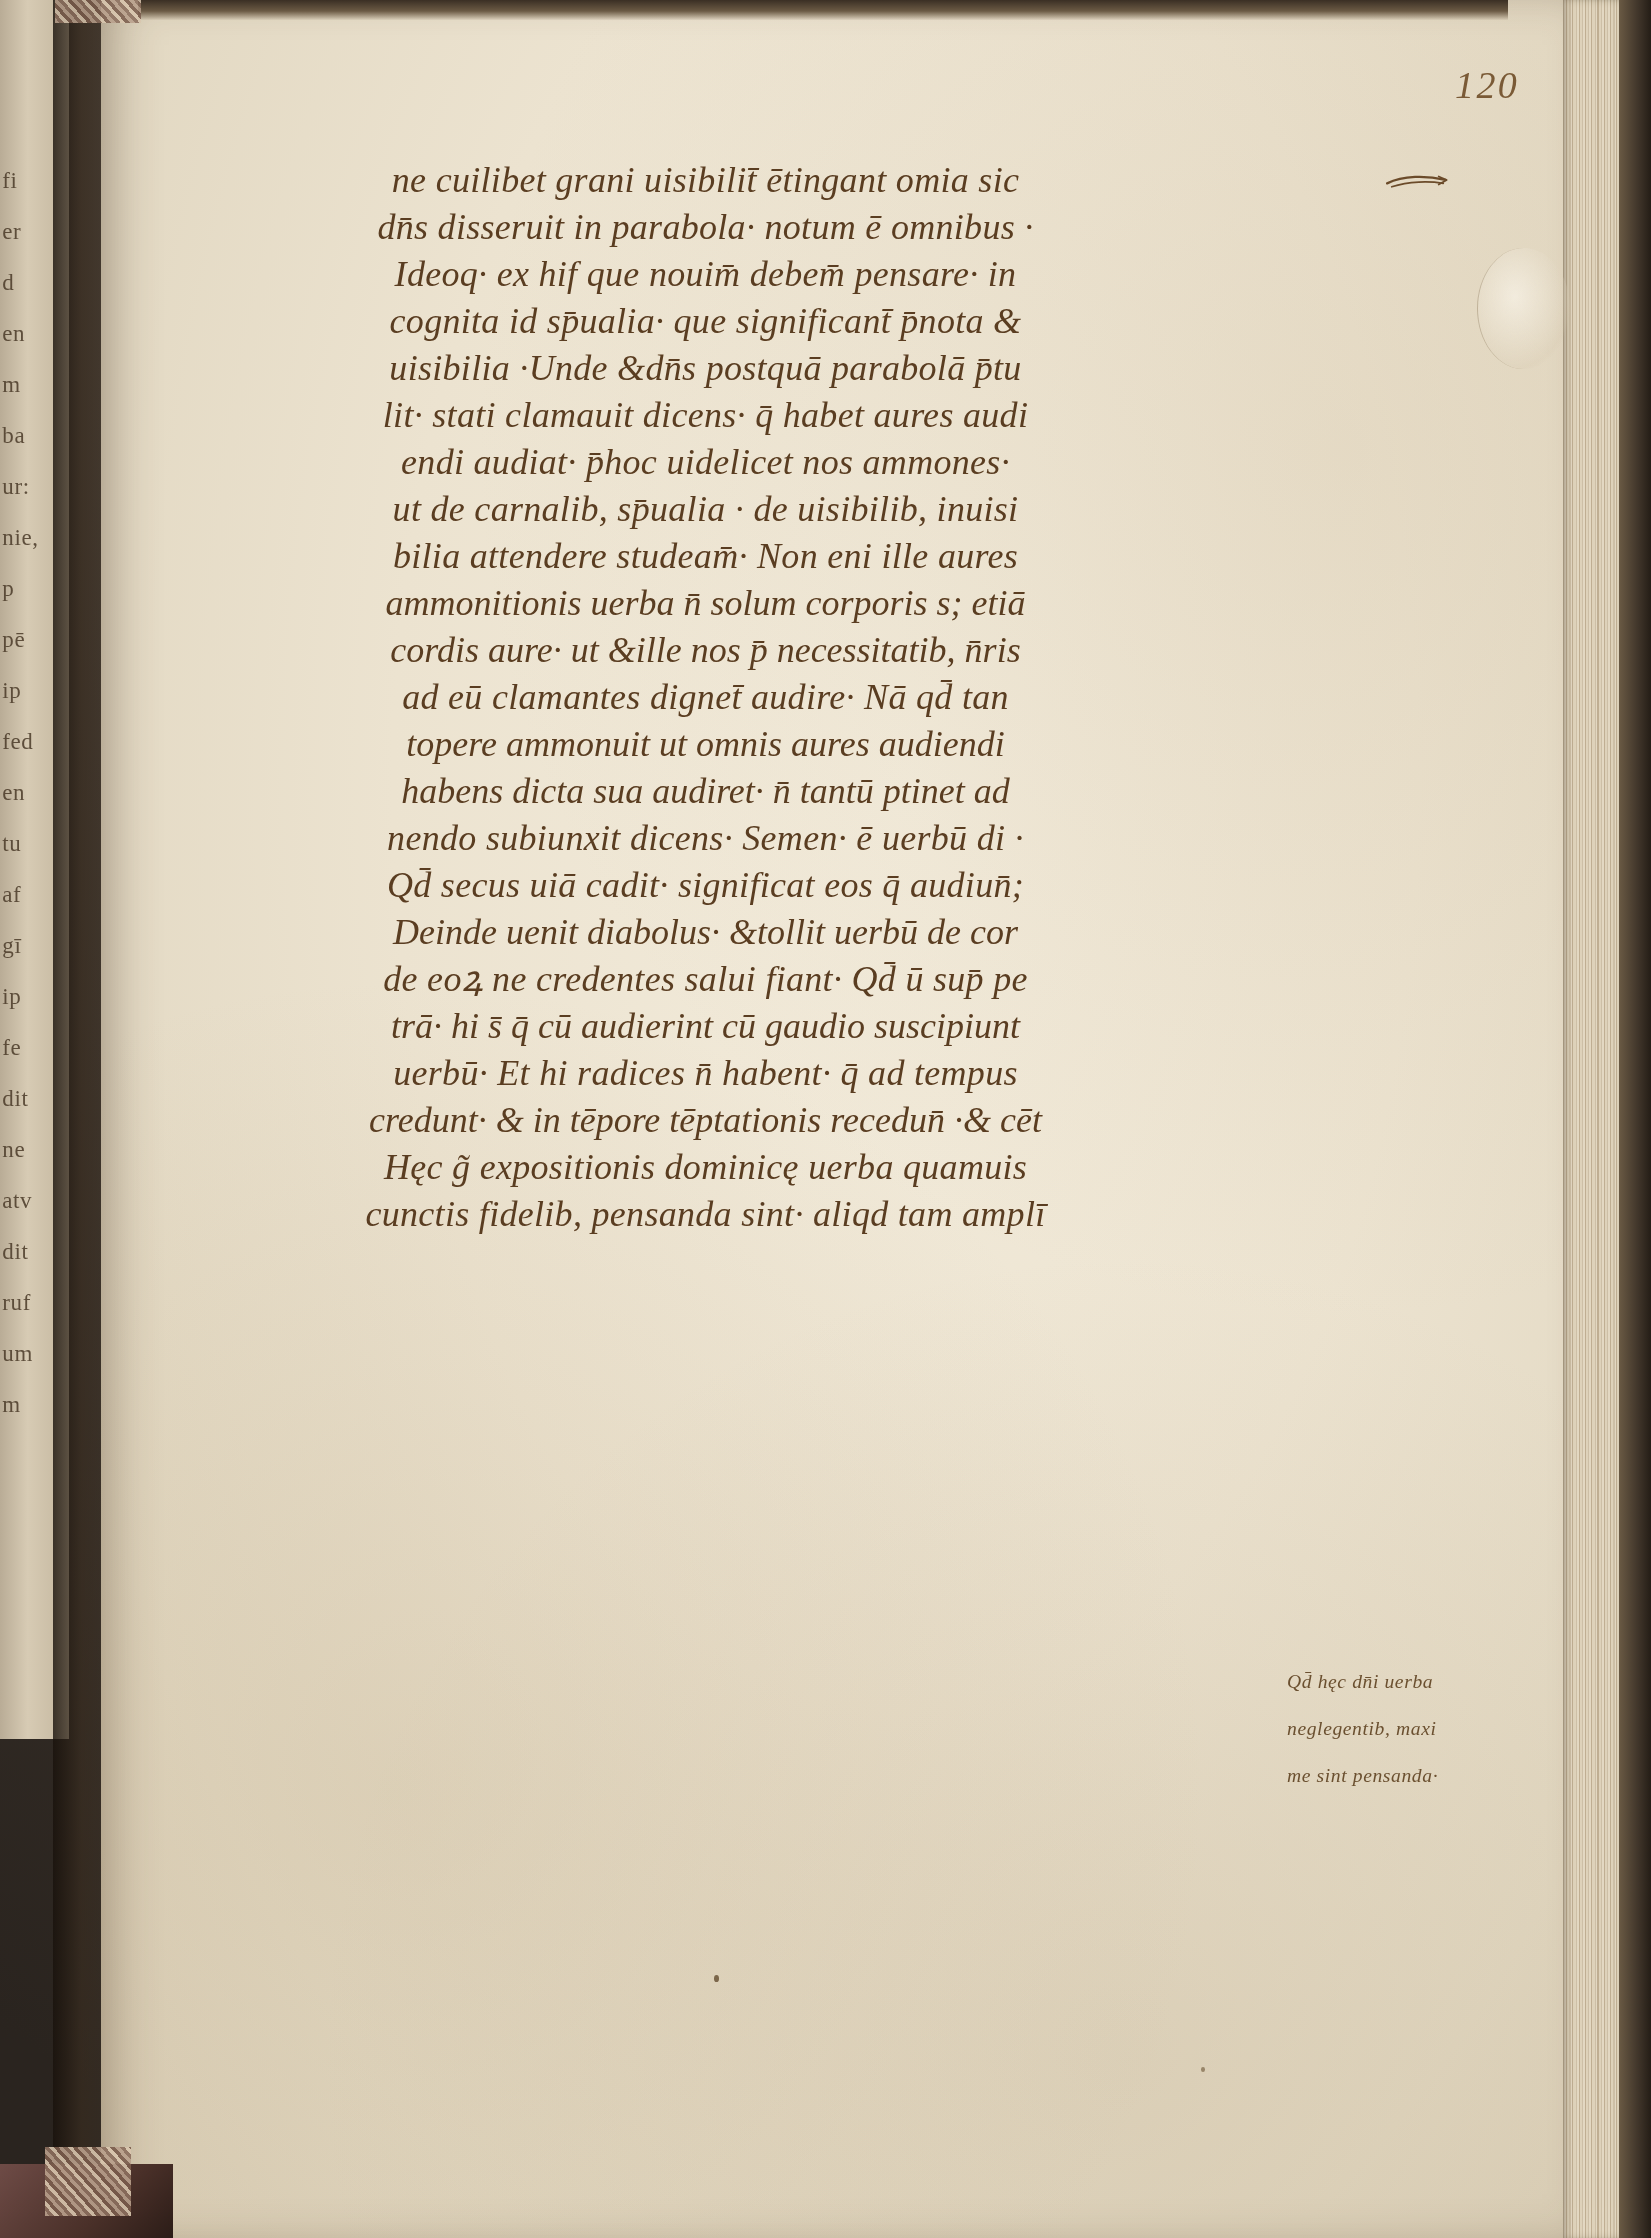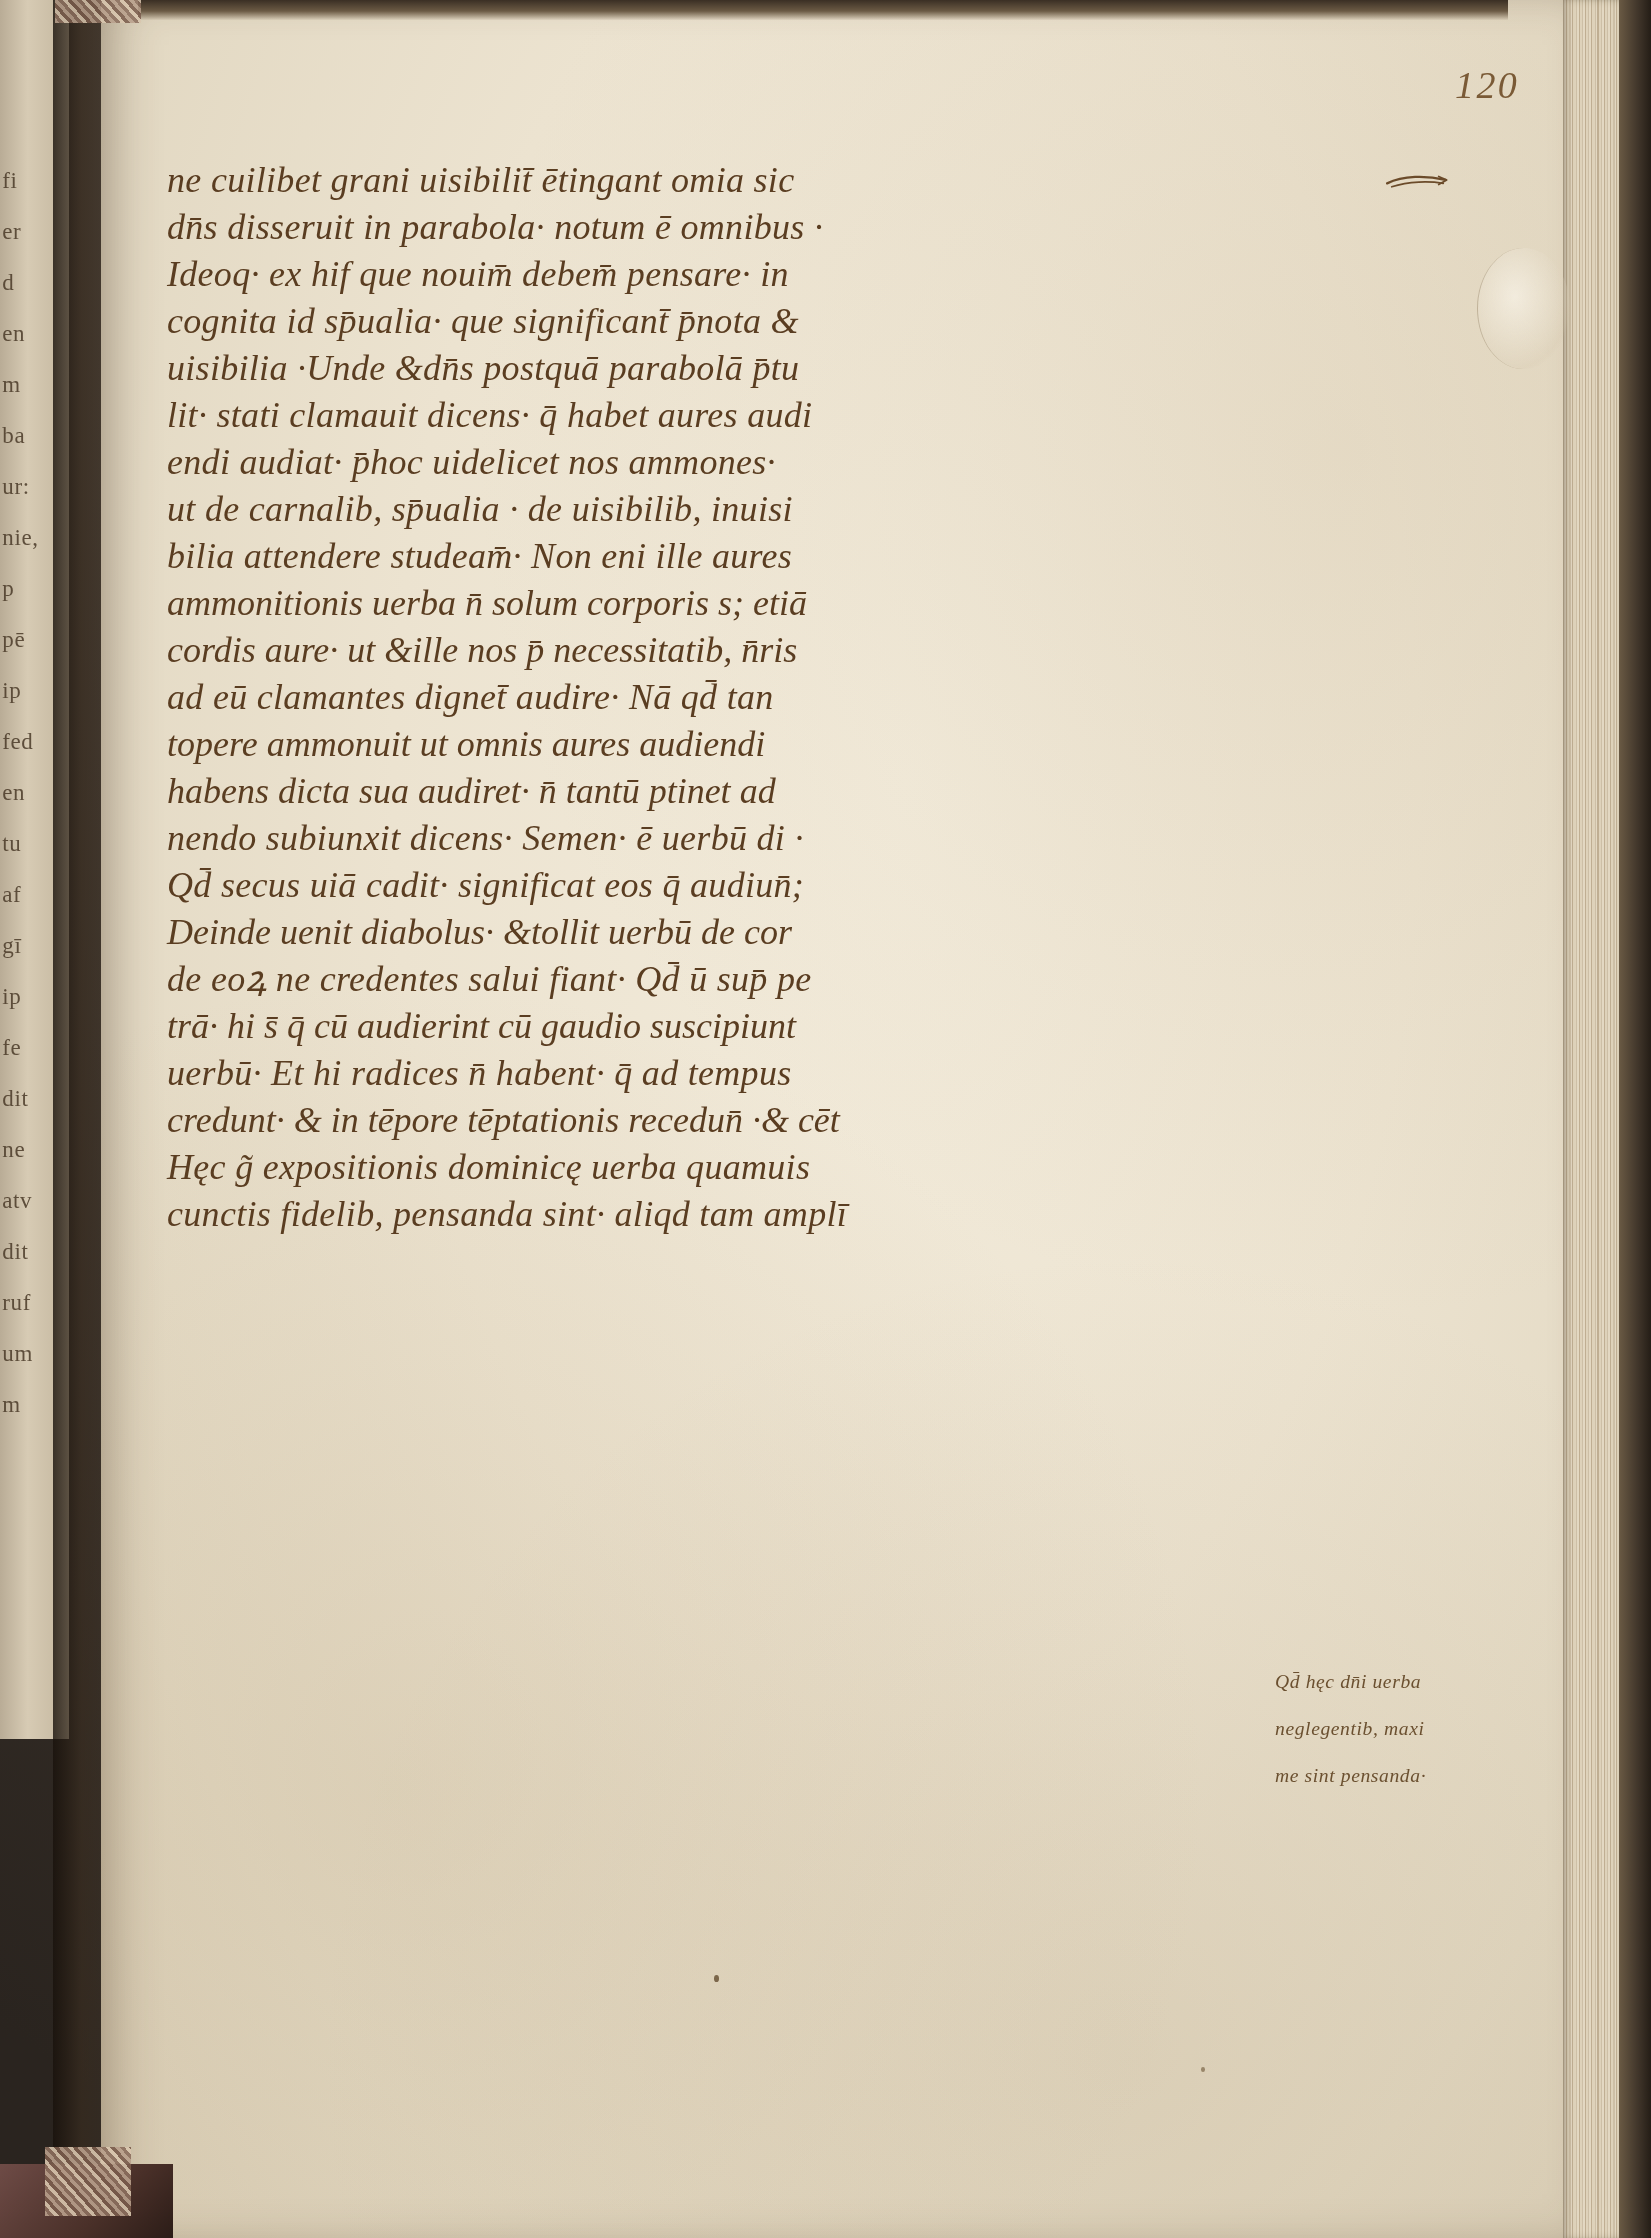--- a/index.html
+++ b/index.html
@@ -177,20 +177,21 @@
     width: 63px;
     height: 17.3px;
   }
 
   
   .textblock {
     position: absolute;
     left: 167px;
     top: 157px;
     width: 1077px;
+    text-align: center;
   }
   .line {
     font-family: "Liberation Serif", serif;
     font-size: 36px;
     line-height: 47px;
     color: #5a3d21;
     letter-spacing: 0.3px;
     white-space: nowrap;
     font-style: italic;
   }
@@ -204,20 +205,21 @@
     width: 271px;
   }
   .gloss div {
     font-family: "Liberation Serif", serif;
     font-size: 19.6px;
     line-height: 47px;
     color: #6b5030;
     letter-spacing: 0.6px;
     font-style: italic;
     white-space: nowrap;
+    margin-left: 12px;
   }
 
   
   .speck {
     position: absolute;
     left: 714px;
     top: 1975px;
     width: 5.2px;
     height: 7px;
     background: #5b4326;

